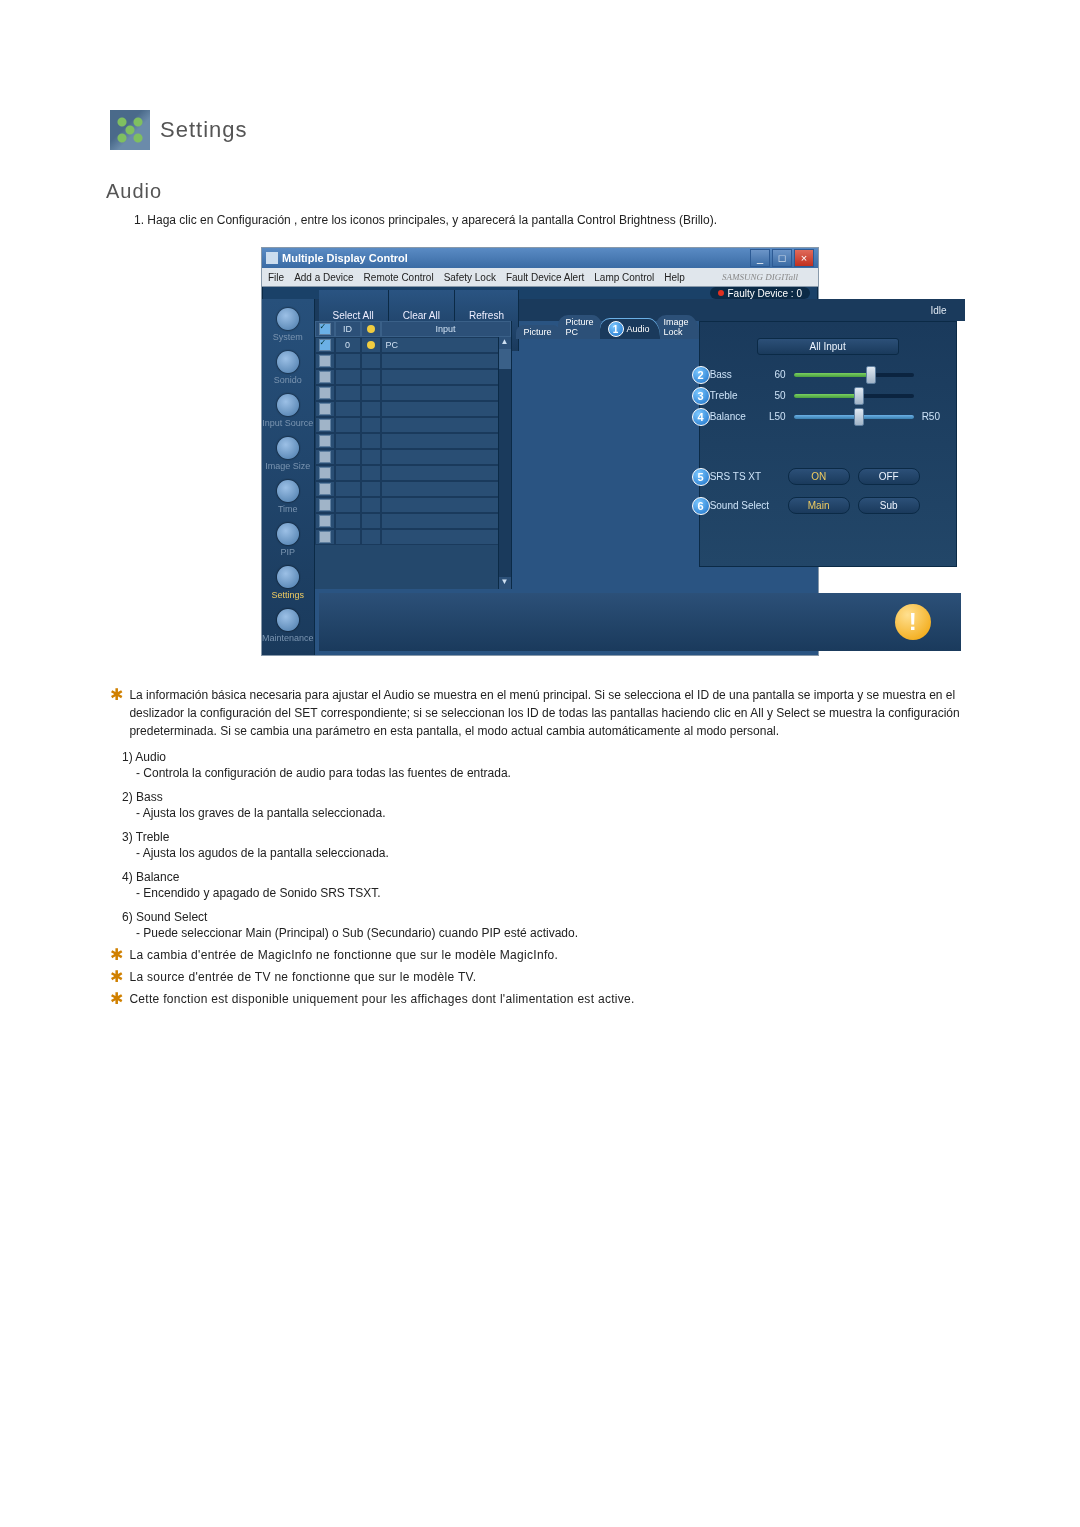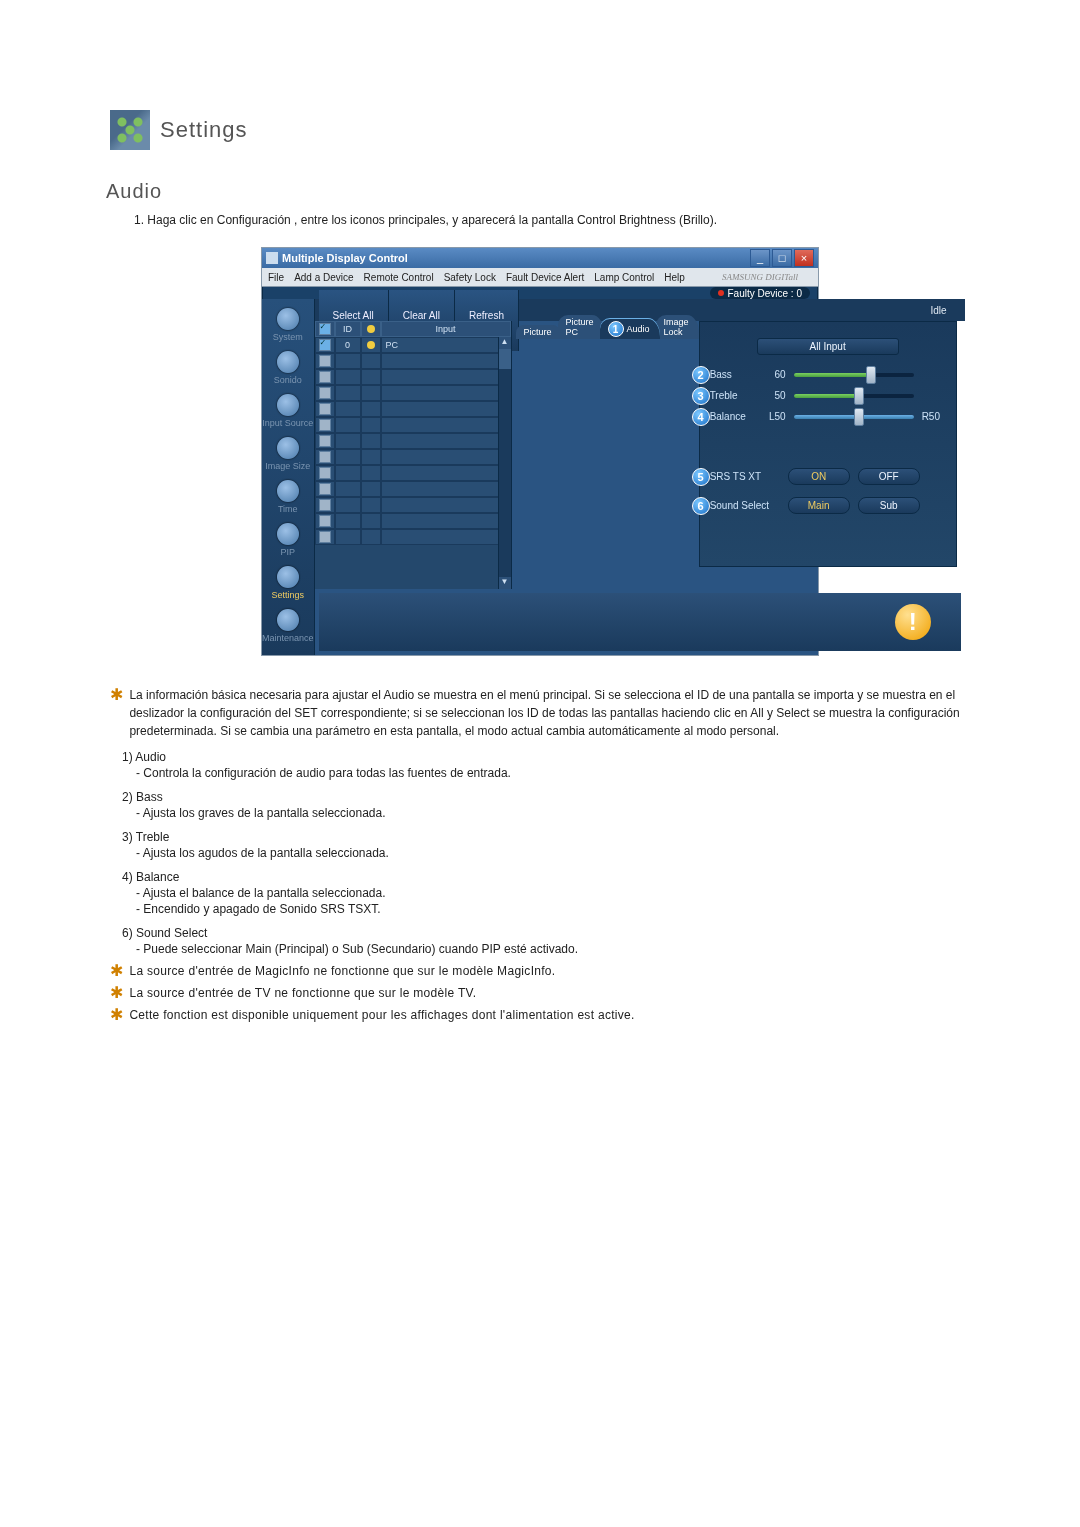--- a/index.html
+++ b/index.html
@@ -716,31 +716,30 @@
   <div class="num-item"><span>1)</span> <span>Audio</span></div>
   <div class="num-desc">- Controla la configuración de audio para todas las fuentes de entrada.</div>
 
   <div class="num-item"><span>2)</span> <span>Bass</span></div>
   <div class="num-desc">- Ajusta los graves de la pantalla seleccionada.</div>
 
   <div class="num-item"><span>3)</span> <span>Treble</span></div>
   <div class="num-desc">- Ajusta los agudos de la pantalla seleccionada.</div>
 
   <div class="num-item"><span>4)</span> <span>Balance</span></div>
-  <div class="num-desc">- Ajusta el balance de la pantalla seleccionada.</div>
 
   <div class="num-desc">- Encendido y apagado de Sonido SRS TSXT.</div>
 
   <div class="num-item"><span>6)</span> <span>Sound Select</span></div>
   <div class="num-desc">- Puede seleccionar Main (Principal) o Sub (Secundario) cuando PIP esté activado.</div>
 </div>
 
 <div class="star-note">
   <span class="star">✱</span>
-  <span style="letter-spacing:0.3px;">La source d'entrée de MagicInfo ne fonctionne que sur le modèle MagicInfo.</span>
+  <span style="letter-spacing:0.3px;">La cambia d'entrée de MagicInfo ne fonctionne que sur le modèle MagicInfo.</span>
 </div>
 <div class="star-note">
   <span class="star">✱</span>
   <span style="letter-spacing:0.3px;">La source d'entrée de TV ne fonctionne que sur le modèle TV.</span>
 </div>
 <div class="star-note">
   <span class="star">✱</span>
   <span style="letter-spacing:0.3px;">Cette fonction est disponible uniquement pour les affichages dont l'alimentation est active.</span>
 </div>
 

